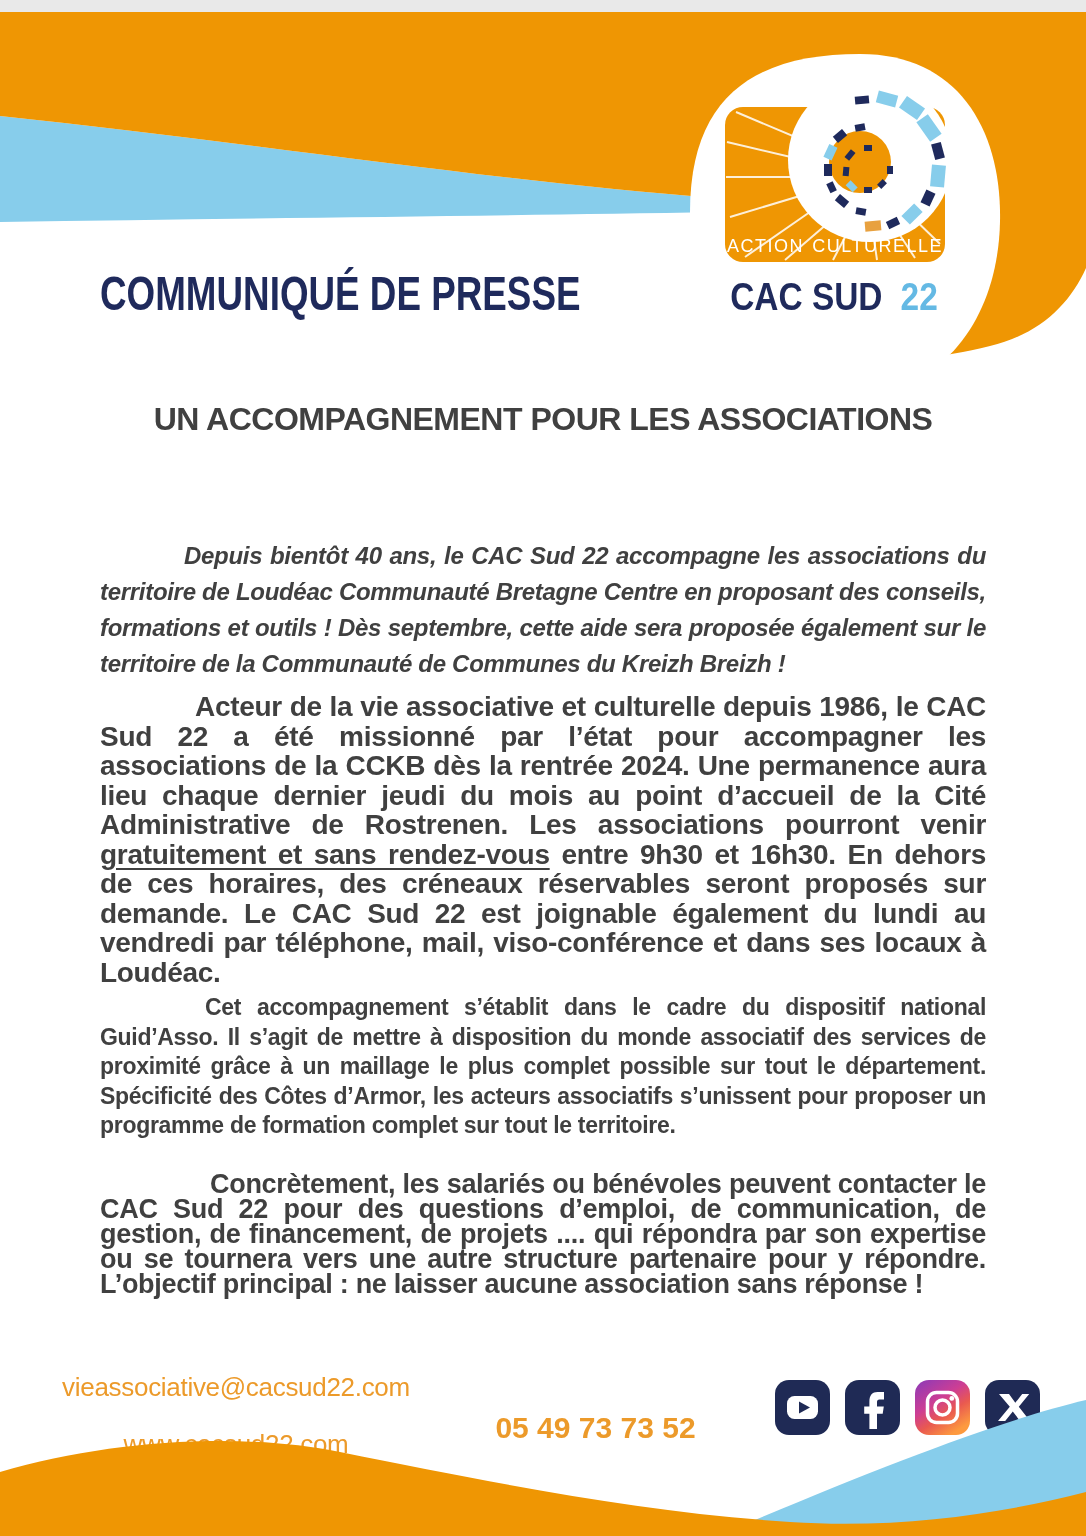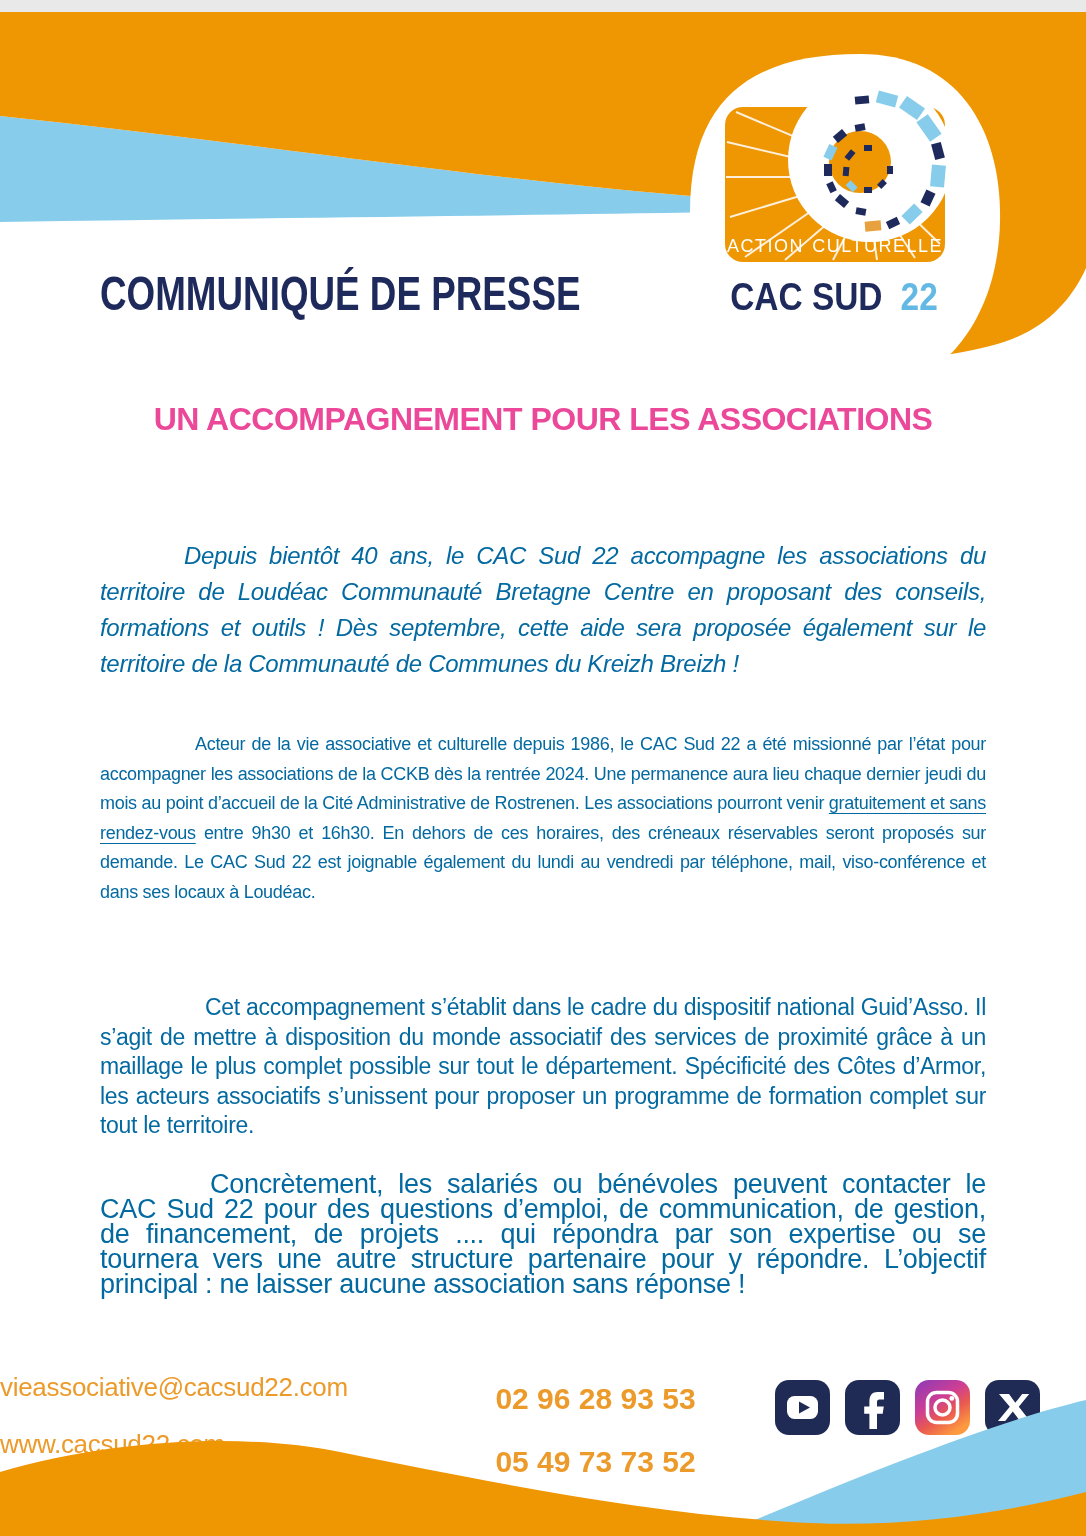--- a/index.html
+++ b/index.html
@@ -12,35 +12,35 @@
   .hdr-svg{position:absolute;top:0;left:0;}
   .bot-svg{position:absolute;bottom:0;left:0;}
   .press-title{
     position:absolute;left:100px;top:252px;
     font-size:46px;font-weight:700;color:#1f2a5c;
     letter-spacing:0px;white-space:nowrap;
     transform:scaleX(0.80) scaleY(1.06);transform-origin:left top;
   }
   .article-title{
     position:absolute;left:100px;top:384px;width:886px;
-    text-align:center;color:#ec4899;font-weight:700;
+    text-align:center;color:#404040;font-weight:700;
     font-size:32px;line-height:46px;letter-spacing:-0.5px;
   }
   .para{
     position:absolute;left:100px;width:886px;
-    color:#0369a1;text-align:justify;
+    color:#404040;text-align:justify;font-weight:bold;
   }
   .para p{margin:0;}
   .intro{top:526px;font-style:italic;font-size:24px;line-height:36px;letter-spacing:-0.3px;text-indent:84px;}
-  .p2{top:718px;font-size:18px;line-height:29.5px;letter-spacing:-0.3px;text-indent:95px;}
+  .p2{top:680px;font-size:28px;line-height:29.5px;letter-spacing:-0.3px;text-indent:95px;}
   .p3{top:981px;font-size:23px;line-height:29.5px;letter-spacing:-0.3px;text-indent:105px;}
   .p4{top:1160px;font-size:27px;line-height:25px;letter-spacing:-0.3px;text-indent:110px;}
   .ul{text-decoration:underline;text-underline-offset:4px;}
   .contact-left{
-    position:absolute;left:0;top:1360px;width:440px;
+    position:absolute;left:16px;top:1360px;width:440px;text-align:center;
     color:#ec9a2a;
   }
   .email{font-size:26px;letter-spacing:-0.3px;}
   .website{font-size:26px;margin-top:26px;letter-spacing:-0.3px;}
   .phones{
     position:absolute;left:458px;top:1370px;width:275px;text-align:center;
     color:#ec9a2a;font-weight:700;font-size:30px;
   }
   .phone2{margin-top:29px;}
   .socials{
@@ -147,21 +147,20 @@
   <div class="para p4">
     <p>Concrètement, les salariés ou bénévoles peuvent contacter le CAC Sud 22 pour des questions d’emploi, de communication, de gestion, de financement, de projets .... qui répondra par son expertise ou se tournera vers une autre structure partenaire pour y répondre. L’objectif principal : ne laisser aucune association sans réponse !</p>
   </div>
 
   <div class="contact-left">
     <div class="email">vieassociative@cacsud22.com</div>
     <div class="website">www.cacsud22.com</div>
   </div>
 
   <div class="phones">
-    <div class="phone1">02 96 28 93 53</div>
     <div class="phone2">05 49 73 73 52</div>
   </div>
 
   <div class="socials">
 
     <svg class="soc" viewBox="0 0 57 57">
       <rect x="1" y="1" width="55" height="55" rx="14" fill="#1F2A55"></rect>
       <rect x="13" y="17" width="31" height="23" rx="7.5" fill="#ffffff"></rect>
       <path d="M25 22.5 L36 28.5 L25 34.5 Z" fill="#1F2A55"></path>
     </svg>

